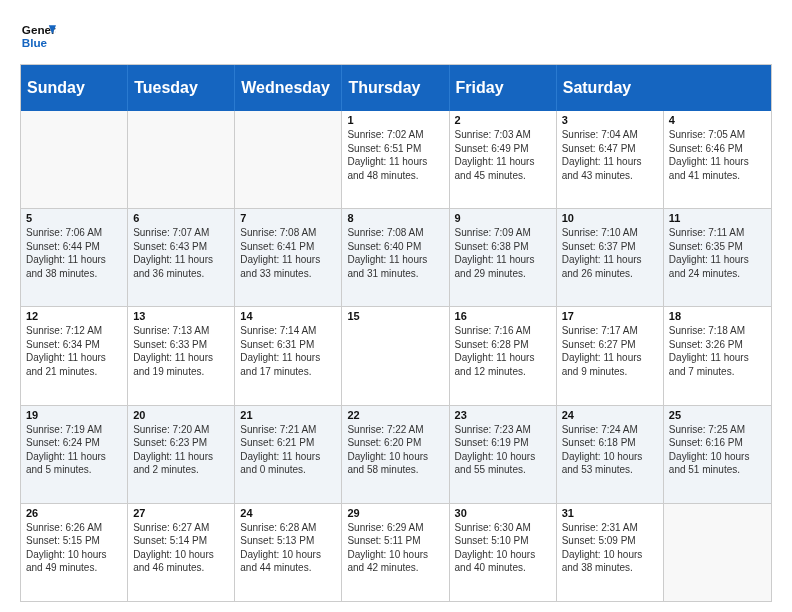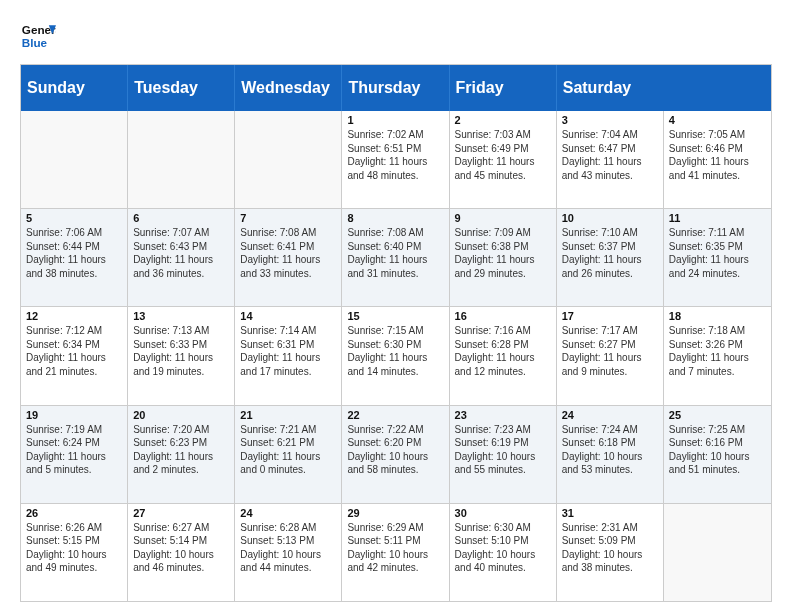--- a/index.html
+++ b/index.html
@@ -218,23 +218,20 @@
 Daylight: 11 hours and 19 minutes.</div>
           </div>
           <div class="cal-cell">
             <span class="day-num">14</span>
             <div class="day-info">Sunrise: 7:14 AM
 Sunset: 6:31 PM
 Daylight: 11 hours and 17 minutes.</div>
           </div>
           <div class="cal-cell">
             <span class="day-num">15</span>
-            <div class="day-info">Sunrise: 7:15 AM
-Sunset: 6:30 PM
-Daylight: 11 hours and 14 minutes.</div>
           </div>
           <div class="cal-cell">
             <span class="day-num">16</span>
             <div class="day-info">Sunrise: 7:16 AM
 Sunset: 6:28 PM
 Daylight: 11 hours and 12 minutes.</div>
           </div>
           <div class="cal-cell">
             <span class="day-num">17</span>
             <div class="day-info">Sunrise: 7:17 AM

